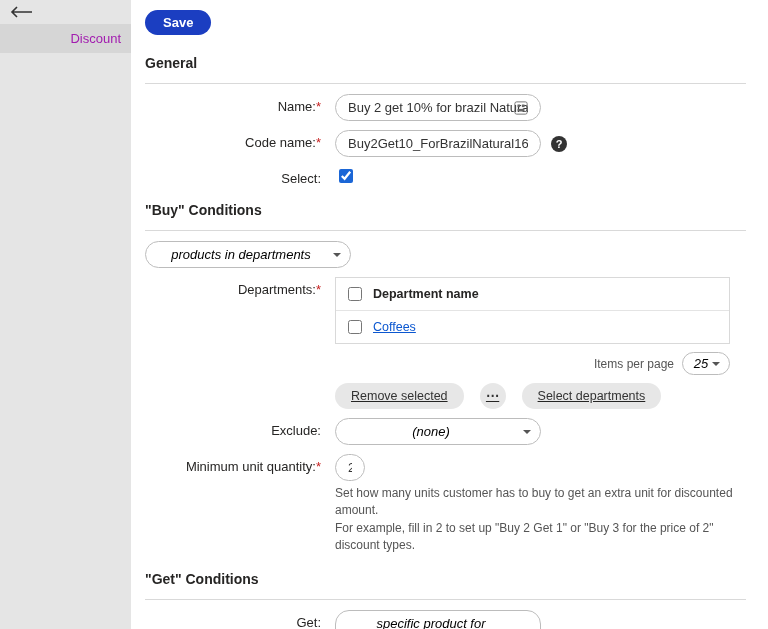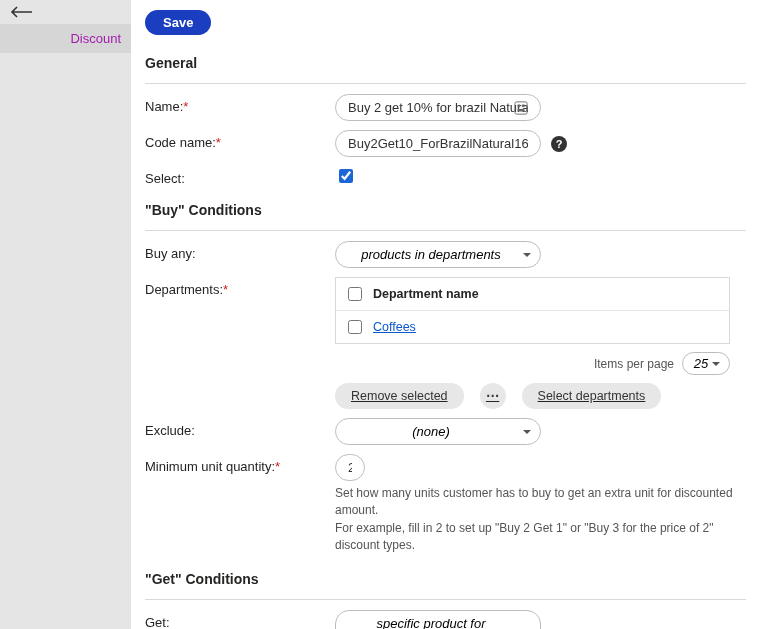--- a/index.html
+++ b/index.html
@@ -6,21 +6,21 @@
   html, body { margin: 0; padding: 0; font-family: -apple-system, BlinkMacSystemFont, "Segoe UI", Arial, sans-serif; font-size: 13px; color: #262524; }
   .app { display: flex; width: 768px; height: 629px; background: #fff; }
   .sidebar { width: 131px; background: #e5e5e5; flex: 0 0 131px; }
   .back-btn { padding: 6px 10px; cursor: pointer; }
   .back-btn svg { display: block; }
   .side-tab { padding: 7px 10px; background: #d6d6d6; font-size: 13px; color: #a21caf; cursor: pointer; text-align: right; }
   .main { flex: 1; padding: 10px 22px 10px 14px; overflow-y: auto; }
   .save-btn { background: #1b3ec1; color: #fff; border: none; border-radius: 14px; padding: 5px 18px; font-size: 13px; font-weight: 600; cursor: pointer; margin-bottom: 14px; }
   .section-title { font-weight: 700; font-size: 14px; color: #262524; border-bottom: 1px solid #d9d9d9; padding-bottom: 12px; margin: 6px 0 10px 0; }
   .form-row { display: flex; align-items: flex-start; margin-bottom: 9px; }
-  .label-col { width: 190px; padding-right: 14px; padding-top: 5px; font-size: 13px; color: #262524; }
+  .label-col { width: 190px; text-align: right; padding-right: 14px; padding-top: 5px; font-size: 13px; color: #262524; }
   .req { color: #c62020; }
   .field-col { flex: 1; display: flex; align-items: center; flex-wrap: wrap; }
   .inp { border: 1px solid #bcbcbc; border-radius: 14px; padding: 5px 12px; font-size: 13px; color: #333; background: #fff; width: 206px; }
   .inp-med { width: 206px; }
   .inp-xs { width: 30px; }
   .select { border: 1px solid #bcbcbc; border-radius: 14px; padding: 5px 26px 5px 12px; font-size: 13px; background: #fff; width: 206px; appearance: none; position: relative; cursor: pointer; font-style: italic; }
   .select-wrap { position: relative; display: inline-block; }
   .select-wrap::after { content: ""; position: absolute; right: 10px; top: 50%; transform: translateY(-50%); width: 0; height: 0; border-left: 4px solid transparent; border-right: 4px solid transparent; border-top: 4px solid #555; pointer-events: none; }
   .ai-badge { display: inline-flex; align-items: center; justify-content: center; width: 16px; height: 16px; margin-left: -28px; pointer-events: none; color: #555; }
   .help-icon { display: inline-flex; align-items: center; justify-content: center; width: 16px; height: 16px; border-radius: 50%; background: #333; color: #fff; font-size: 11px; font-weight: 700; margin-left: 10px; cursor: default; }
@@ -82,21 +82,20 @@
       <div class="label-col"><span>Select:</span></div>
       <div class="field-col">
         <input type="checkbox" class="chk" checked="" style="">
       </div>
     </div>
 
     
     <div class="section-title" style="margin-top:16px;">"Buy" Conditions</div>
 
     <div class="form-row">
-      <div class="label-col"><span>Buy any:</span></div>
       <div class="field-col">
         <span class="select-wrap"><button class="select">products in departments</button></span>
       </div>
     </div>
 
     <div class="form-row">
       <div class="label-col"><span>Departments:</span><span class="req">*</span></div>
       <div class="field-col" style="flex-direction:column; align-items:flex-start;">
         <div class="table-box">
           <div class="thead">

